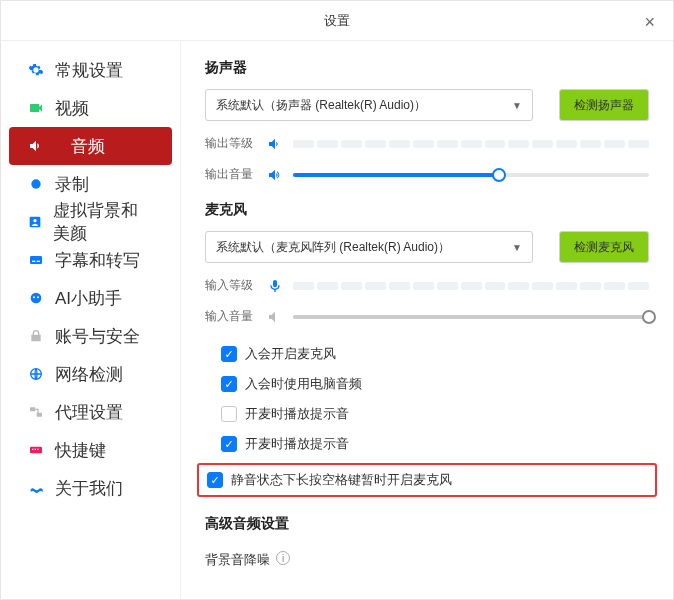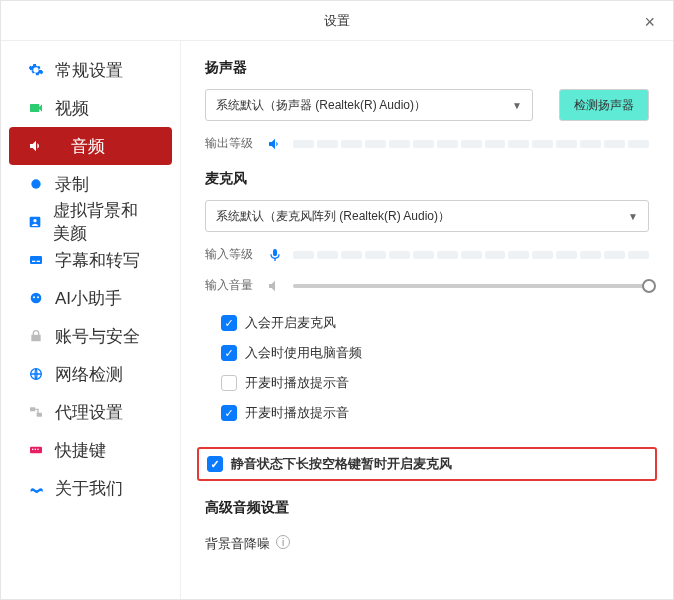--- a/index.html
+++ b/index.html
@@ -12,35 +12,35 @@
 .sidebar { width: 180px; padding: 10px 0; border-right: 1px solid #f0f0f0; }
 .sidebar-item { display: flex; align-items: center; height: 38px; padding: 0 18px; cursor: pointer; color: #333; font-size: 17px; border-radius: 4px; margin: 0 8px; }
 .sidebar-item.active { background: #b91c1c; color: #fff; gap: 16px; }
 .sidebar-item .icon { width: 18px; height: 18px; margin-right: 10px; display: inline-flex; align-items: center; justify-content: center; font-size: 14px; }
 .icon svg { width: 16px; height: 16px; }
 .content { flex: 1; padding: 18px 24px 0 24px; overflow-y: auto; }
 .section-title { font-size: 14px; font-weight: 600; color: #222; margin-bottom: 12px; }
 .row { display: flex; align-items: center; gap: 26px; margin-bottom: 14px; }
 .select { flex: 1; height: 32px; border: 1px solid #d0d0d0; border-radius: 3px; padding: 0 10px; display: flex; align-items: center; justify-content: space-between; cursor: pointer; font-size: 12px; color: #333; background: #fff; }
 .select .caret { color: #666; font-size: 10px; }
-.btn { height: 32px; padding: 0 14px; border: 1px solid #d0d0d0; border-radius: 3px; background: #5eead4; cursor: pointer; font-size: 12px; color: #333; display: inline-flex; align-items: center; }
+.btn { height: 32px; padding: 0 14px; border: 1px solid #d0d0d0; border-radius: 3px; background: #84cc16; cursor: pointer; font-size: 12px; color: #333; display: inline-flex; align-items: center; }
 .level-row { display: flex; align-items: center; gap: 10px; margin-bottom: 14px; font-size: 12px; color: #666; }
 .level-label { width: 52px; color: #666; }
 .level-icon { width: 16px; height: 16px; display: inline-flex; align-items: center; justify-content: center; }
 .meter { flex: 1; height: 8px; display: flex; gap: 3px; }
 .meter-seg { flex: 1; background: #eef2f5; border-radius: 2px; }
 .slider { flex: 1; height: 16px; position: relative; display: flex; align-items: center; }
 .slider-track { position: absolute; left: 0; right: 0; height: 4px; background: #e6e6e6; border-radius: 2px; }
 .slider-fill { position: absolute; left: 0; height: 4px; background: #0a7aff; border-radius: 2px; }
 .slider-thumb { position: absolute; width: 14px; height: 14px; background: #fff; border: 2px solid #0a7aff; border-radius: 50%; transform: translateX(-50%); top: 1px; }
 .check-row { display: flex; align-items: center; gap: 8px; padding: 6px 16px; font-size: 13px; color: #333; }
 .checkbox { width: 16px; height: 16px; border-radius: 3px; border: 1px solid #c8c8c8; display: inline-flex; align-items: center; justify-content: center; cursor: pointer; flex-shrink: 0; }
 .checkbox.checked { background: #0a7aff; border-color: #0a7aff; color: #fff; }
 .checkbox.checked::after { content: "✓"; font-size: 11px; line-height: 1; }
-.highlight-box { border: 2px solid #e53935; border-radius: 3px; padding: 6px 8px; margin: 19px -8px 10px -8px; font-weight: bold; }
+.highlight-box { border: 2px solid #e53935; border-radius: 3px; padding: 6px 8px; margin: 4px -8px 10px -8px; }
 .sub-section { margin-top: 18px; }
 .bg-noise-row { display: flex; align-items: flex-start; gap: 6px; font-size: 13px; color: #333; padding-top: 6px; }
 .info-icon { width: 14px; height: 14px; border: 1px solid #aaa; border-radius: 50%; display: inline-flex; align-items: center; justify-content: center; font-size: 10px; color: #888; }
 .c-blue { color: #0a7aff; }
 .c-gray { color: #bbb; }
 </style>
 </head>
 <body>
 
 <div class="window">
@@ -188,27 +188,41 @@
             <div class="meter-seg"></div>
             <div class="meter-seg"></div>
             <div class="meter-seg"></div>
             <div class="meter-seg"></div>
             <div class="meter-seg"></div>
             <div class="meter-seg"></div>
             <div class="meter-seg"></div>
             <div class="meter-seg"></div>
         </div>
       </div>
+      <div class="level-row">
+        <span class="level-label">输出音量</span>
+        <span class="level-icon c-blue">
+            <svg viewBox="0 0 24 24" fill="currentColor">
+              <path d="M3 9v6h4l5 5V4L7 9H3zm13 3a4 4 0 00-2-3.5v7A4 4 0 0016 12zm2.5 0a6.5 6.5 0 00-3.5-5.8v1.7a5 5 0 010 8.2v1.7A6.5 6.5 0 0018.5 12z"></path>
+            </svg>
+          </span>
+        <div class="slider">
+          <div class="slider-track"></div>
+          <div class="slider-fill" style="width:58%"></div>
+          <div class="slider-thumb" style="left:58%"></div>
+        </div>
+      </div>
 
       <div class="section-title sub-section">麦克风</div>
       <div class="row">
         <div class="select">
           <span>系统默认（麦克风阵列 (Realtek(R) Audio)）</span>
           <span class="caret">▼</span>
         </div>
+        <button class="btn">检测麦克风</button>
       </div>
       <div class="level-row">
         <span class="level-label">输入等级</span>
         <span class="level-icon c-blue">
             <svg viewBox="0 0 24 24" fill="currentColor">
               <path d="M12 14a3 3 0 003-3V6a3 3 0 00-6 0v5a3 3 0 003 3zm5-3a5 5 0 01-10 0H5a7 7 0 006 6.9V21h2v-3.1A7 7 0 0019 11h-2z"></path>
             </svg>
           </span>
         <div class="meter">
           <div class="meter-seg"></div>

